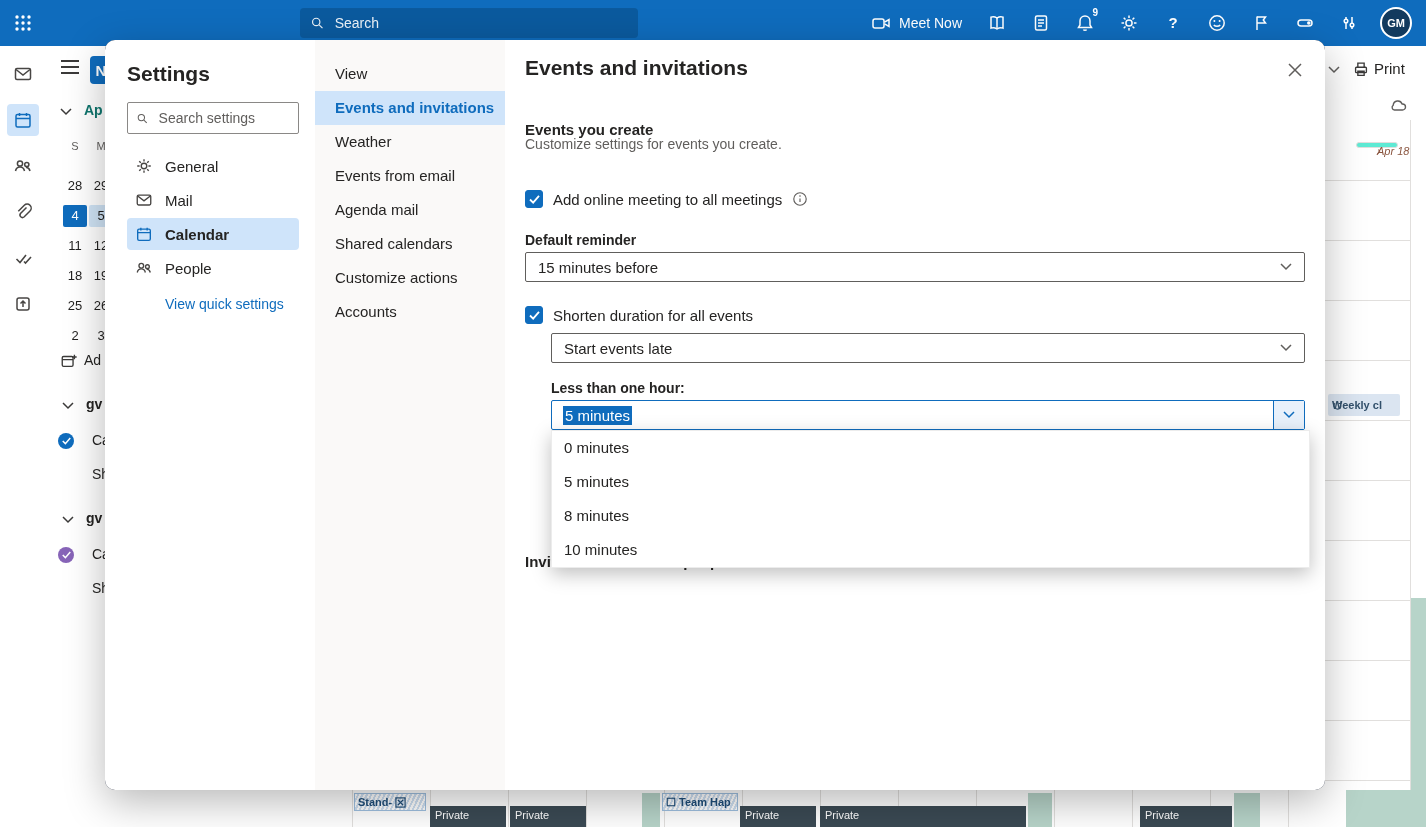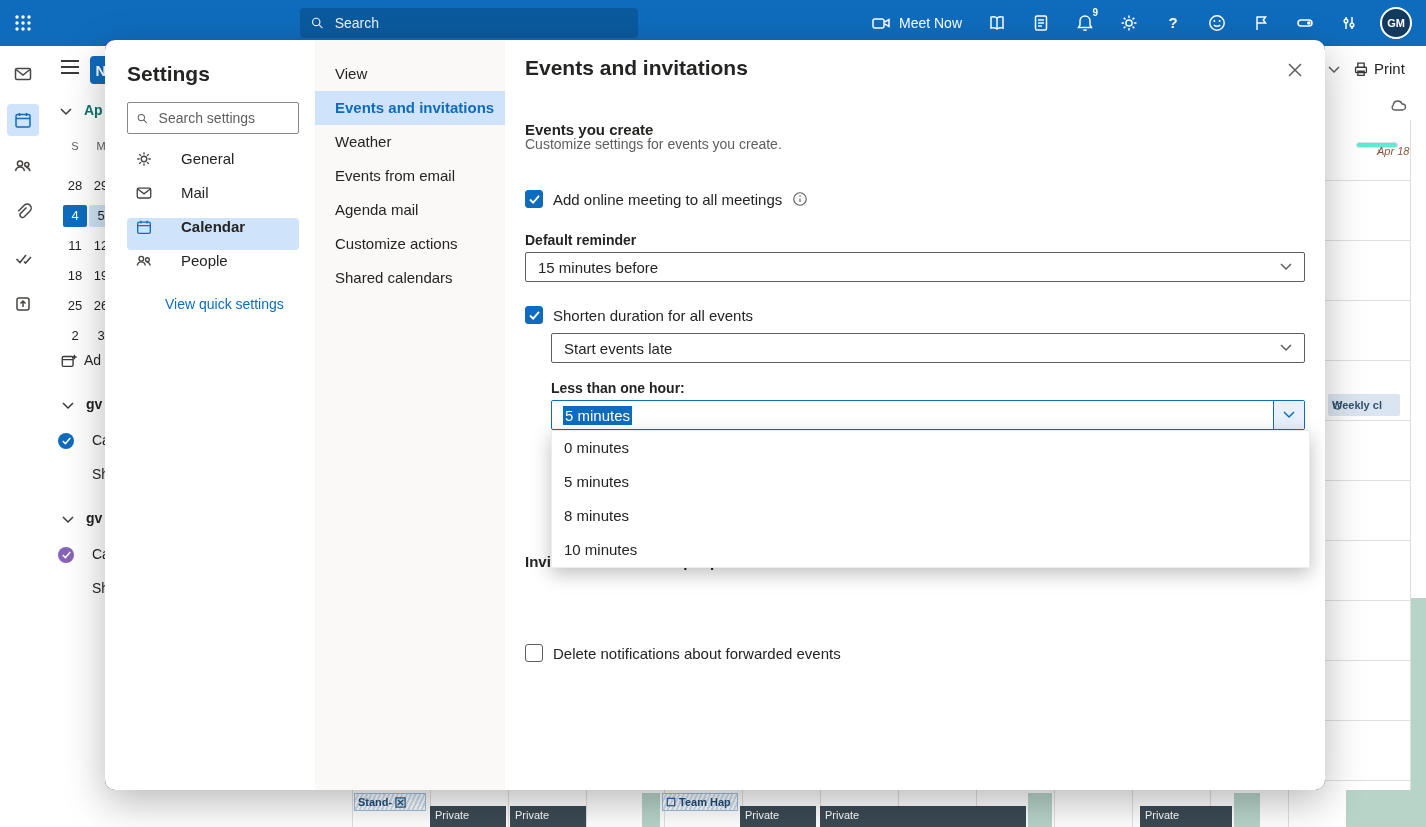--- a/index.html
+++ b/index.html
@@ -53,21 +53,21 @@
   .teal-sliver{background:#b7d4c9;z-index:1;cursor:pointer;}
 
   
   .dialog{position:absolute;left:105px;top:40px;width:1220px;height:750px;background:#0f172a;border-radius:10px;box-shadow:0 12px 40px rgba(0,0,0,.28);display:flex;overflow:hidden;z-index:30;}
   .col1{width:210px;padding:18px 16px 0 22px;box-sizing:border-box;background:#fff;}
   .dlg-title{font-size:21px;font-weight:bold;color:#252423;margin:4px 0 16px;}
   .searchbox{display:flex;align-items:center;gap:8px;height:32px;border:1px solid #8a8886;border-radius:2px;padding:0 8px;box-sizing:border-box;color:#605e5c;background:#fff;}
   .searchbox input{border:none;outline:none;width:100%;font-size:14px;color:#252423;font-family:inherit;background:transparent;}
   .searchbox input::placeholder{color:#605e5c;}
   .nav{margin-top:16px;display:flex;flex-direction:column;gap:2px;}
-  .nav-item{display:flex;gap:28px;height:32px;padding:0 8px;border-radius:4px;font-size:15px;color:#252423;cursor:pointer;}
+  .nav-item{display:flex;align-items:center;gap:12px;height:32px;padding:0 8px;border-radius:4px;font-size:15px;color:#252423;cursor:pointer;}
   .nav-item.selected{background:#cfe4fa;font-weight:bold;}
   .quick-link{margin-top:12px;padding-left:38px;color:#0f6cbd;font-size:14px;cursor:pointer;}
 
   .col2{width:190px;background:#faf9f8;padding-top:17px;box-sizing:border-box;}
   .subnav-item{height:34px;line-height:34px;padding:0 20px;font-size:15px;color:#252423;cursor:pointer;white-space:nowrap;}
   .subnav-item.selected{background:#cfe4fa;color:#0f6cbd;font-weight:bold;}
 
   .col3{flex:1;position:relative;background:#fff;}
   .col3 .abs{position:absolute;}
   .panel-title{font-size:21px;font-weight:bold;color:#252423;}
@@ -437,22 +437,23 @@
       </div>
       <div class="quick-link">View quick settings</div>
     </div>
 
     <div class="col2">
       <div class="subnav-item">View</div>
       <div class="subnav-item selected">Events and invitations</div>
       <div class="subnav-item">Weather</div>
       <div class="subnav-item">Events from email</div>
       <div class="subnav-item">Agenda mail</div>
+      <div class="subnav-item">Shared calendars</div>
       <div class="subnav-item">Customize actions</div>
-      <div class="subnav-item">Shared calendars</div>
+      <div class="subnav-item">Accounts</div>
     </div>
 
     <div class="col3">
       <div class="abs panel-title" style="left:20px;top:16px">Events and invitations</div>
       <div class="abs close-btn" style="right:14px;top:14px">
         <svg width="14" height="14" viewBox="0 0 14 14">
             <path d="M1 1l12 12M13 1L1 13" stroke="#605e5c" stroke-width="1.5"></path>
           </svg>
       </div>
 
@@ -506,24 +507,20 @@
           </div>
         <div class="combo-btn">
           <svg width="12" height="8" viewBox="0 0 12 8">
               <path d="M1 1l5 5 5-5" stroke="#0f6cbd" stroke-width="1.5" fill="none"></path>
             </svg>
         </div>
       </div>
 
       <div class="abs h2" style="left:20px;top:513px">Invitations from other people</div>
 
-      <div class="abs cbrow" style="left:20px;top:604px">
-        <span class="cb unchecked"></span>
-        <span class="cb-label">Delete notifications about forwarded events</span>
-      </div>
 
       <div class="abs popup" style="left:46px;top:390px;width:757px">
         <div class="popup-item">0 minutes</div>
         <div class="popup-item">5 minutes</div>
         <div class="popup-item">8 minutes</div>
         <div class="popup-item">10 minutes</div>
       </div>
     </div>
   </section>
 </div>

